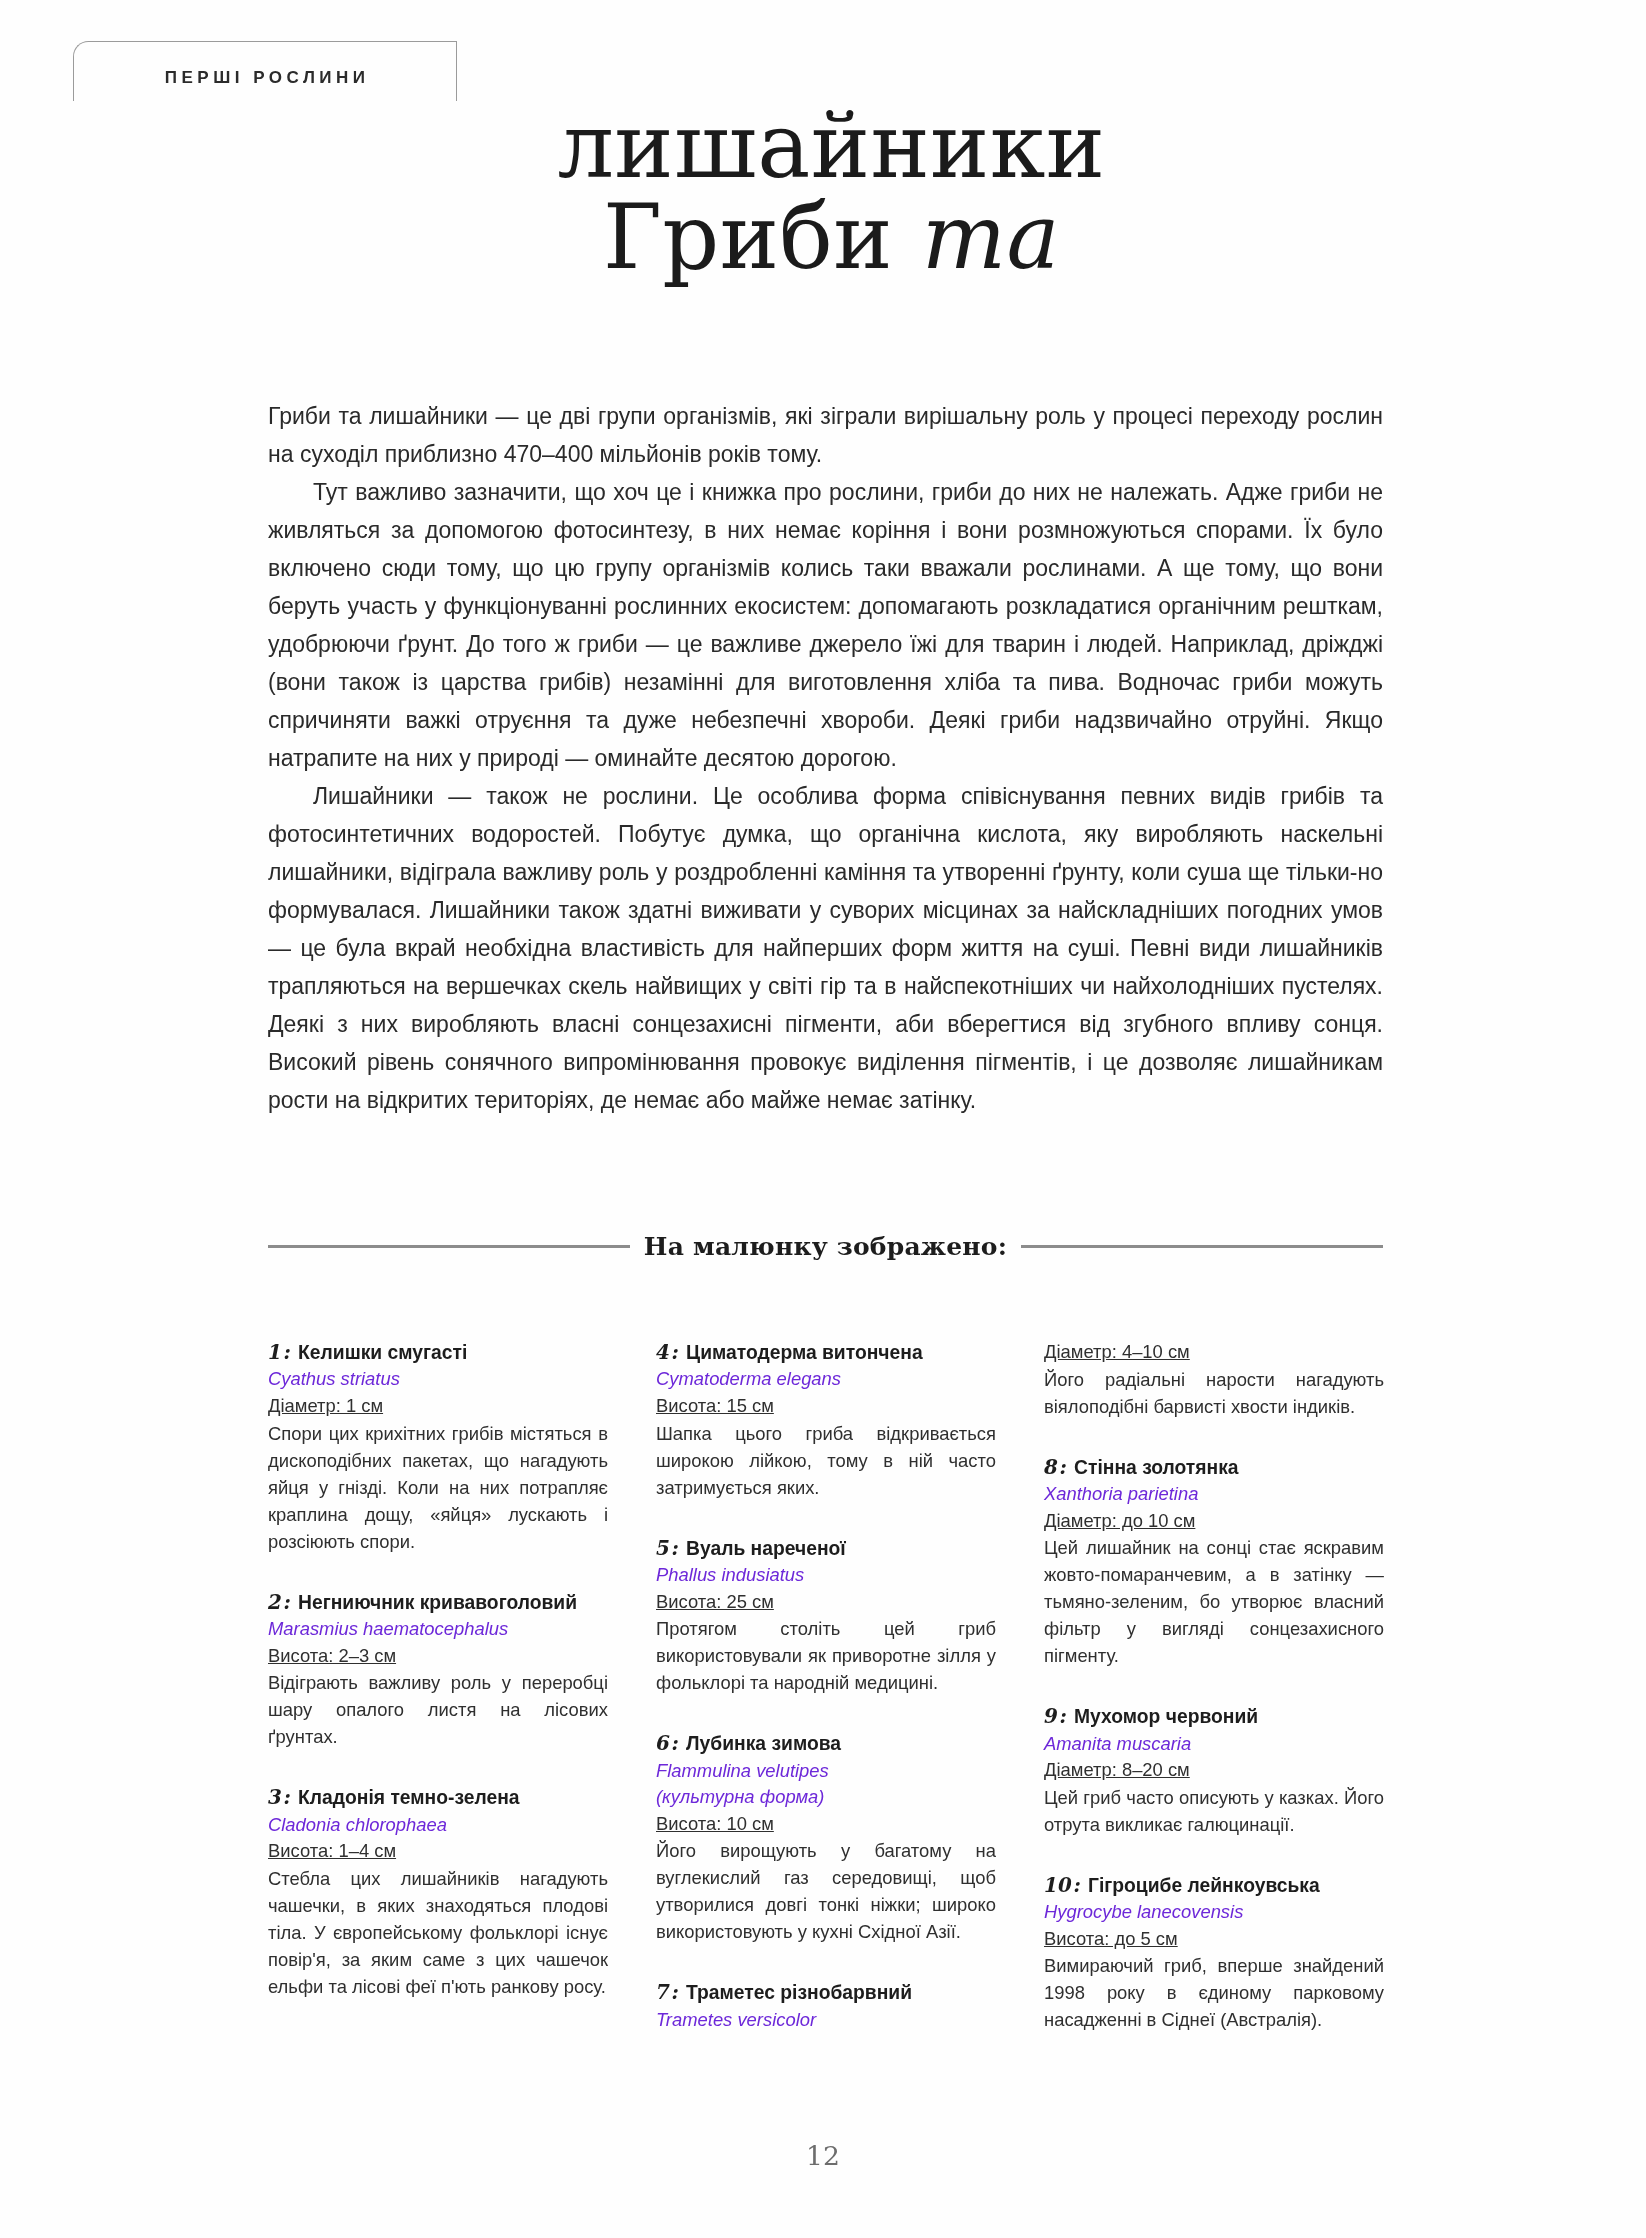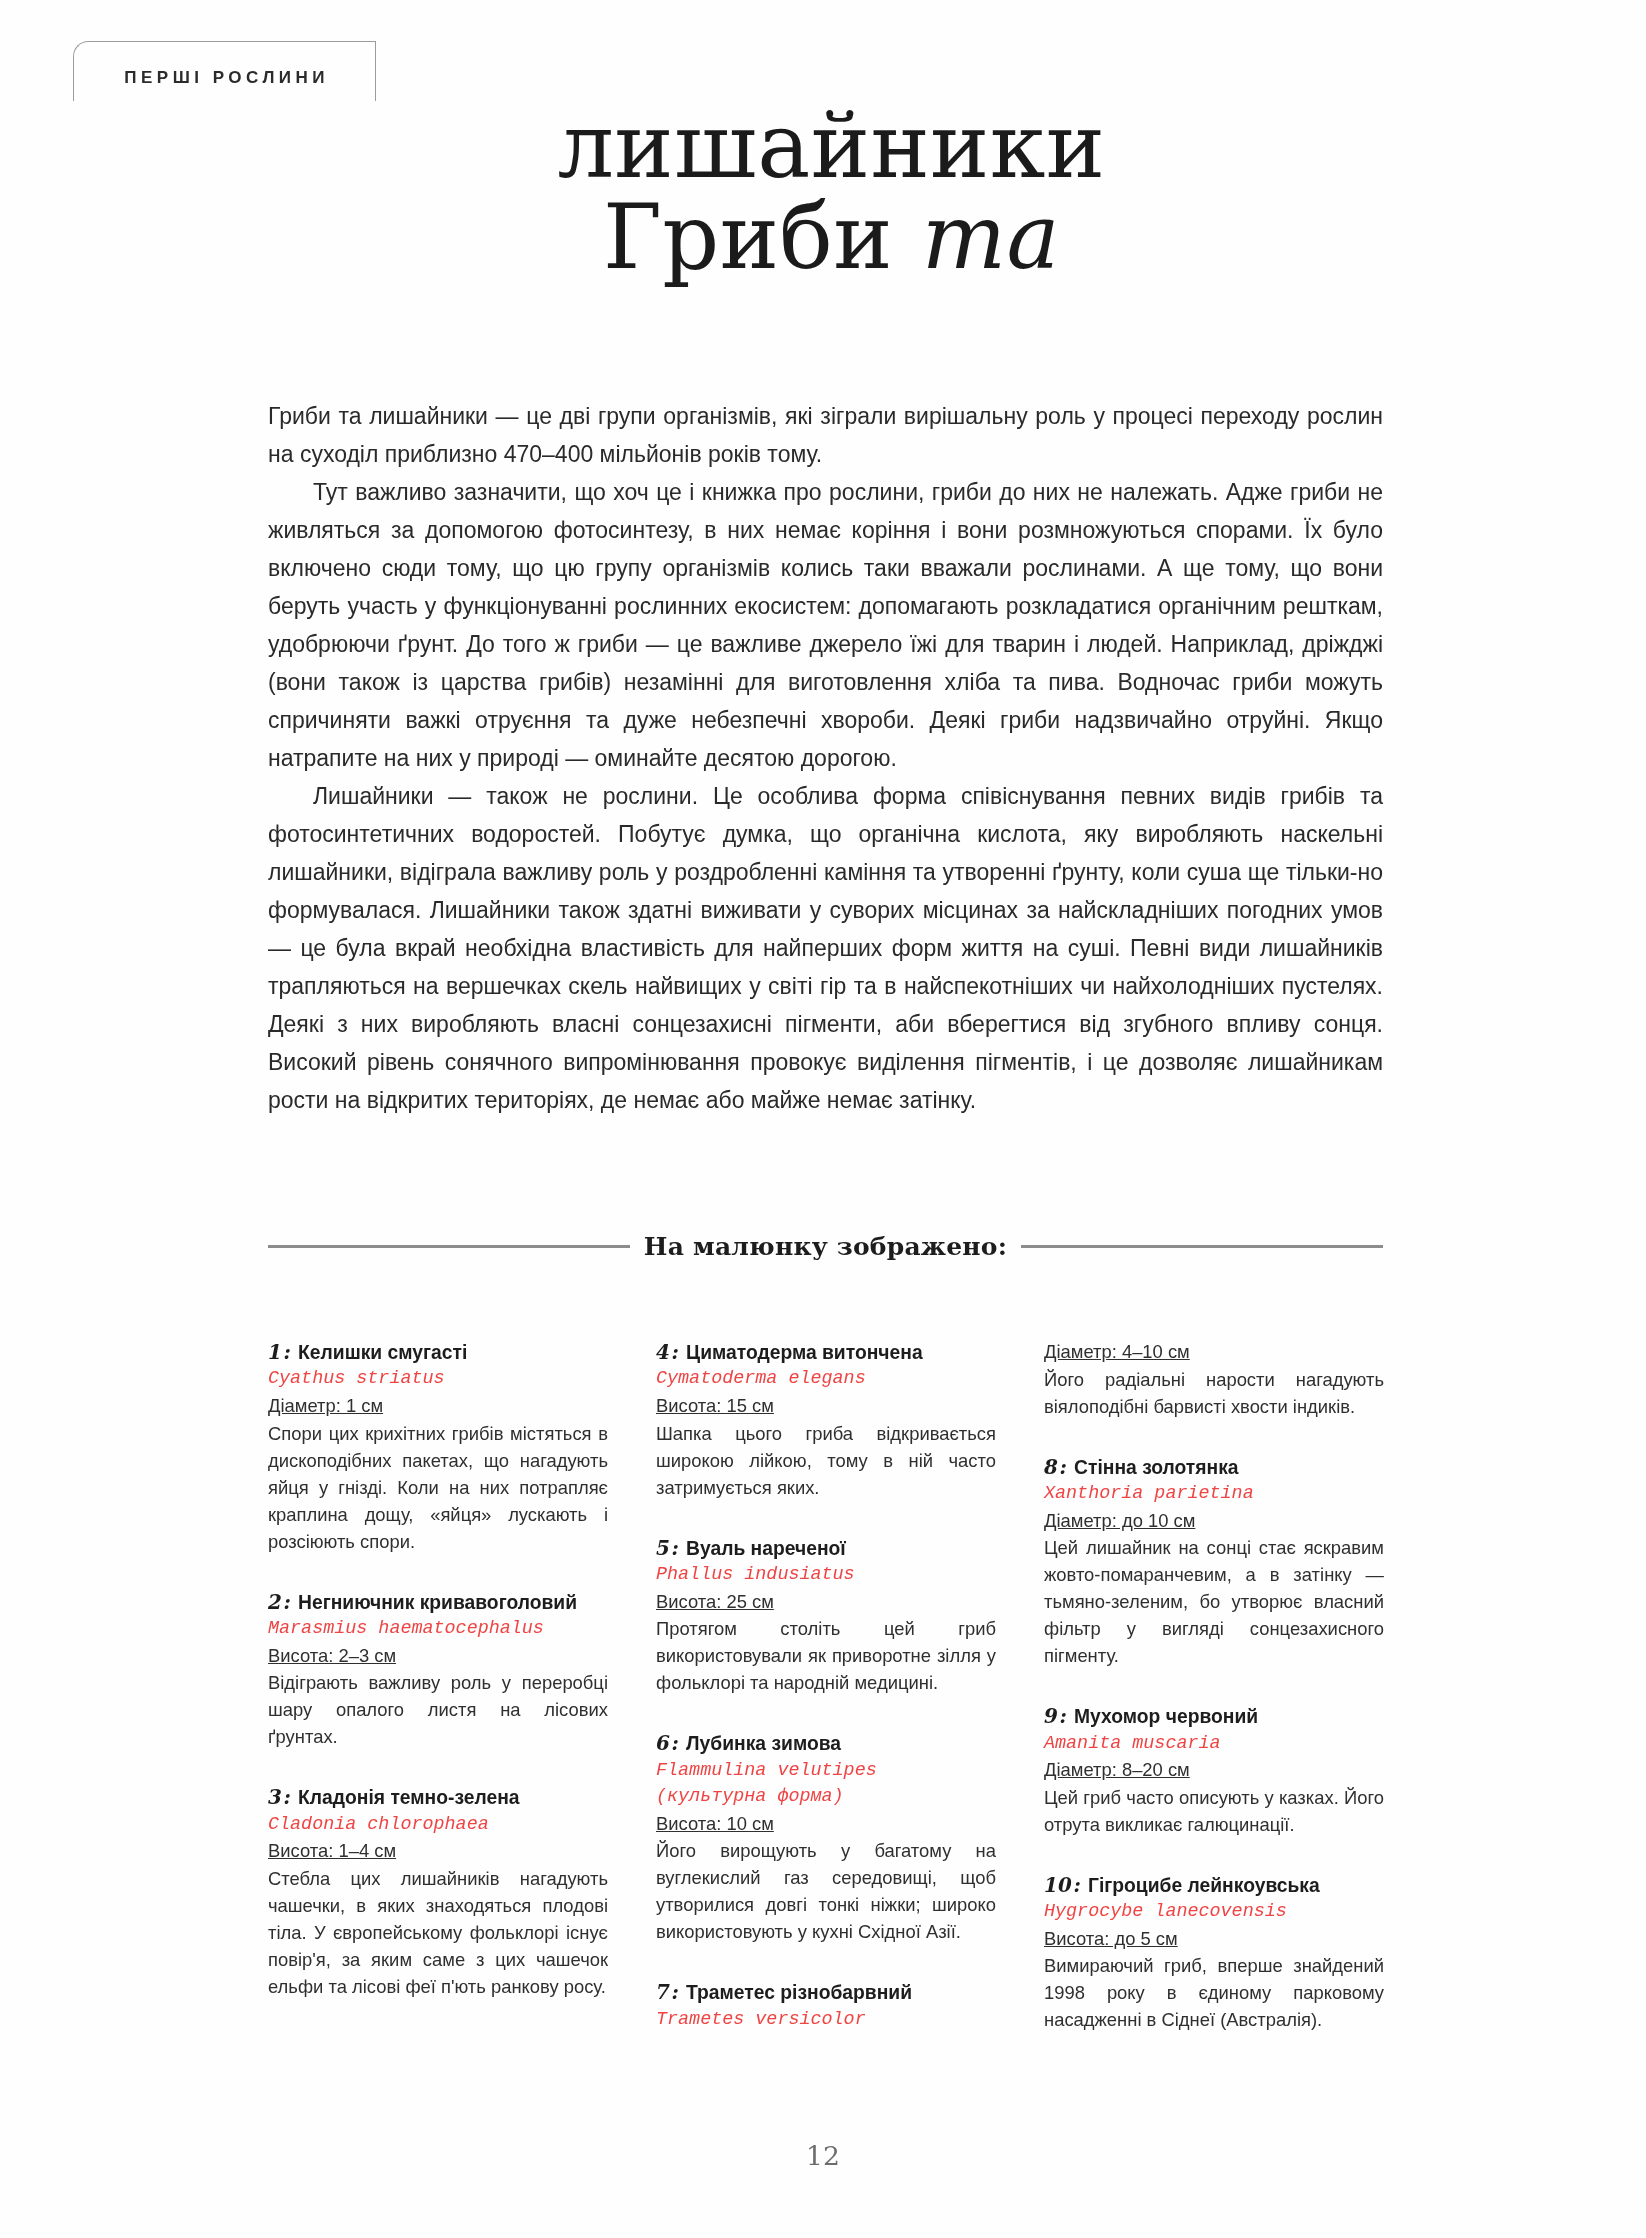--- a/index.html
+++ b/index.html
@@ -21,21 +21,21 @@
     position: absolute;
     inset: 0;
     background: #fefefe;
   }
 
   
   .chapter-tab {
     position: absolute;
     left: 73px;
     top: 41px;
-    width: 303px;
+    width: 384px;
     height: 60px;
     box-sizing: border-box;
     border: 1.4px solid #9b9b9b;
     border-top-left-radius: 15.4px;
     border-bottom-left-radius: 0;
     border-bottom: none;
     border-right: none;
     display: flex;
     align-items: center;
     justify-content: center;
@@ -154,24 +154,24 @@
     line-height: 27.4px;
   }
   .species-num {
     font-family: "DejaVu Serif", "Liberation Serif", serif;
     font-style: italic;
     font-weight: 700;
     font-size: 20px;
     margin-right: 1.7px;
   }
   .species-latin {
-    font-family: Liberation Mono, monospace;
+    font-family: Liberation Sans, sans-serif;
     font-style: italic;
     font-size: 18.4px;
-    color: #ef4444;
+    color: #6d28d9;
     line-height: 26.6px;
   }
   .species-measure {
     font-family: "Liberation Sans", sans-serif;
     font-size: 18.4px;
     color: #2f2f2f;
     line-height: 26.6px;
     text-decoration: underline;
   }
   .species-desc {

